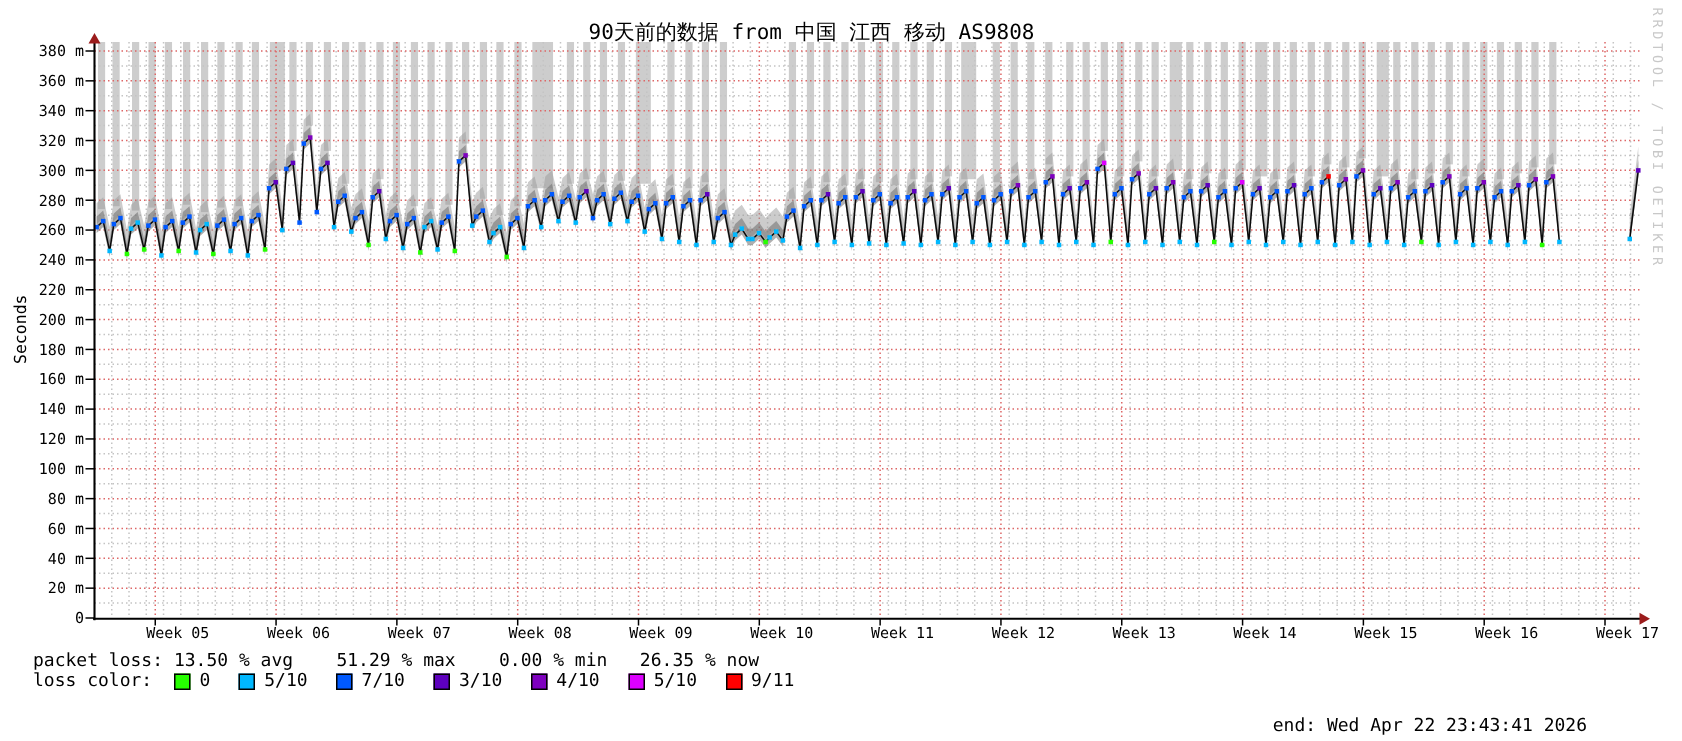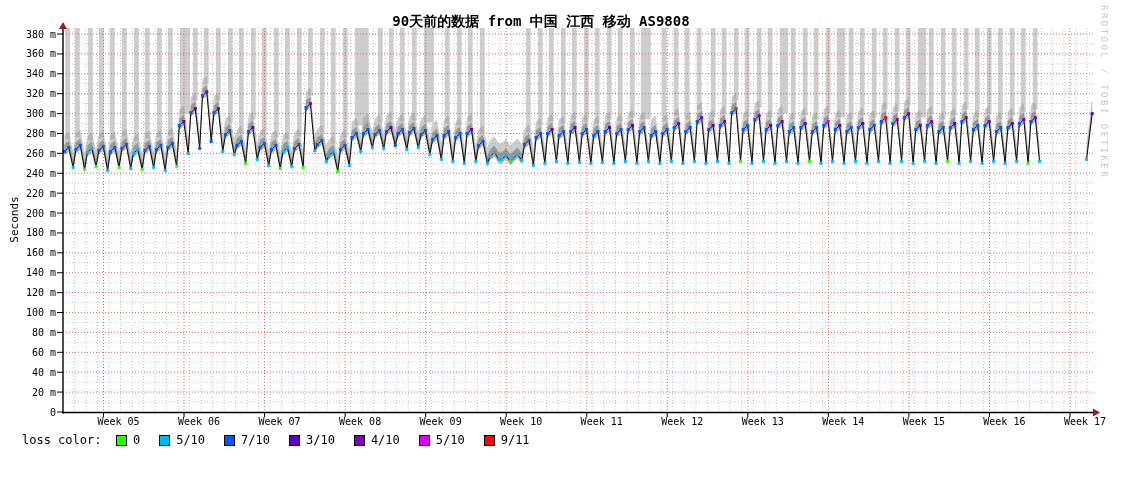--- a/index.html
+++ b/index.html
@@ -1,19 +1,19 @@
 <!DOCTYPE html>
 <html><head>
 <meta charset="utf-8">
 <style>
   html,body{margin:0;padding:0;background:#fff;}
   #stage{position:relative;width:1121px;height:494px;background:#ffffff;overflow:hidden;
          font-family:"DejaVu Sans Mono","Liberation Mono",monospace;color:#000;}
   #chart-title{position:absolute;top:13px;left:63px;width:956px;text-align:center;
-               font-size:14px;white-space:pre;font-weight:bold;}
+               font-size:14px;white-space:pre;}
   #y-axis-title{position:absolute;left:-26px;top:213px;width:80px;text-align:center;
                 font-size:11px;transform:rotate(-90deg);}
   #rrd-watermark{position:absolute;left:1109px;top:5px;transform-origin:0 0;transform:rotate(90deg);
                  font-size:9px;letter-spacing:2.5px;color:#c8c8c8;white-space:pre;}
   svg{position:absolute;left:0;top:0;}
   .svg-label{font-family:"DejaVu Sans Mono","Liberation Mono",monospace;font-size:10px;fill:#000;}
   #footer{position:absolute;left:22px;top:434px;font-size:12px;line-height:13.4px;}
   .frow{white-space:pre;height:13.4px;}
   #legend-row{display:flex;align-items:center;height:13.4px;}
   .legend-item{display:flex;align-items:center;margin-right:19px;}
@@ -592,20 +592,21 @@
         <text x="682.3" y="425" text-anchor="middle" class="svg-label">Week 12</text>
         <text x="762.8" y="425" text-anchor="middle" class="svg-label">Week 13</text>
         <text x="843.3" y="425" text-anchor="middle" class="svg-label">Week 14</text>
         <text x="923.9" y="425" text-anchor="middle" class="svg-label">Week 15</text>
         <text x="1004.4" y="425" text-anchor="middle" class="svg-label">Week 16</text>
         <text x="1085.0" y="425" text-anchor="middle" class="svg-label">Week 17</text>
       </g>
   </svg>
 
   <div id="footer">
+    <div class="frow">packet loss: 13.50 % avg    51.29 % max    0.00 % min   26.35 % now</div>
     <div id="legend-row">
       <span class="legend-label">loss color:  </span>
       <span id="legend-items" style="display: flex;">
           <span class="legend-item">
             <span class="legend-swatch" style="background: rgb(38, 255, 0);"></span>
             <span class="legend-label">0</span>
           </span>
           <span class="legend-item">
             <span class="legend-swatch" style="background: rgb(0, 184, 255);"></span>
             <span class="legend-label">5/10</span>
@@ -626,13 +627,14 @@
             <span class="legend-swatch" style="background: rgb(221, 0, 255);"></span>
             <span class="legend-label">5/10</span>
           </span>
           <span class="legend-item">
             <span class="legend-swatch" style="background: rgb(255, 0, 0);"></span>
             <span class="legend-label">9/11</span>
           </span>
         </span>
     </div>
   </div>
+  <div id="end-text">end: Wed Apr 22 23:43:41 2026</div>
 </div>
 
 </body></html>

